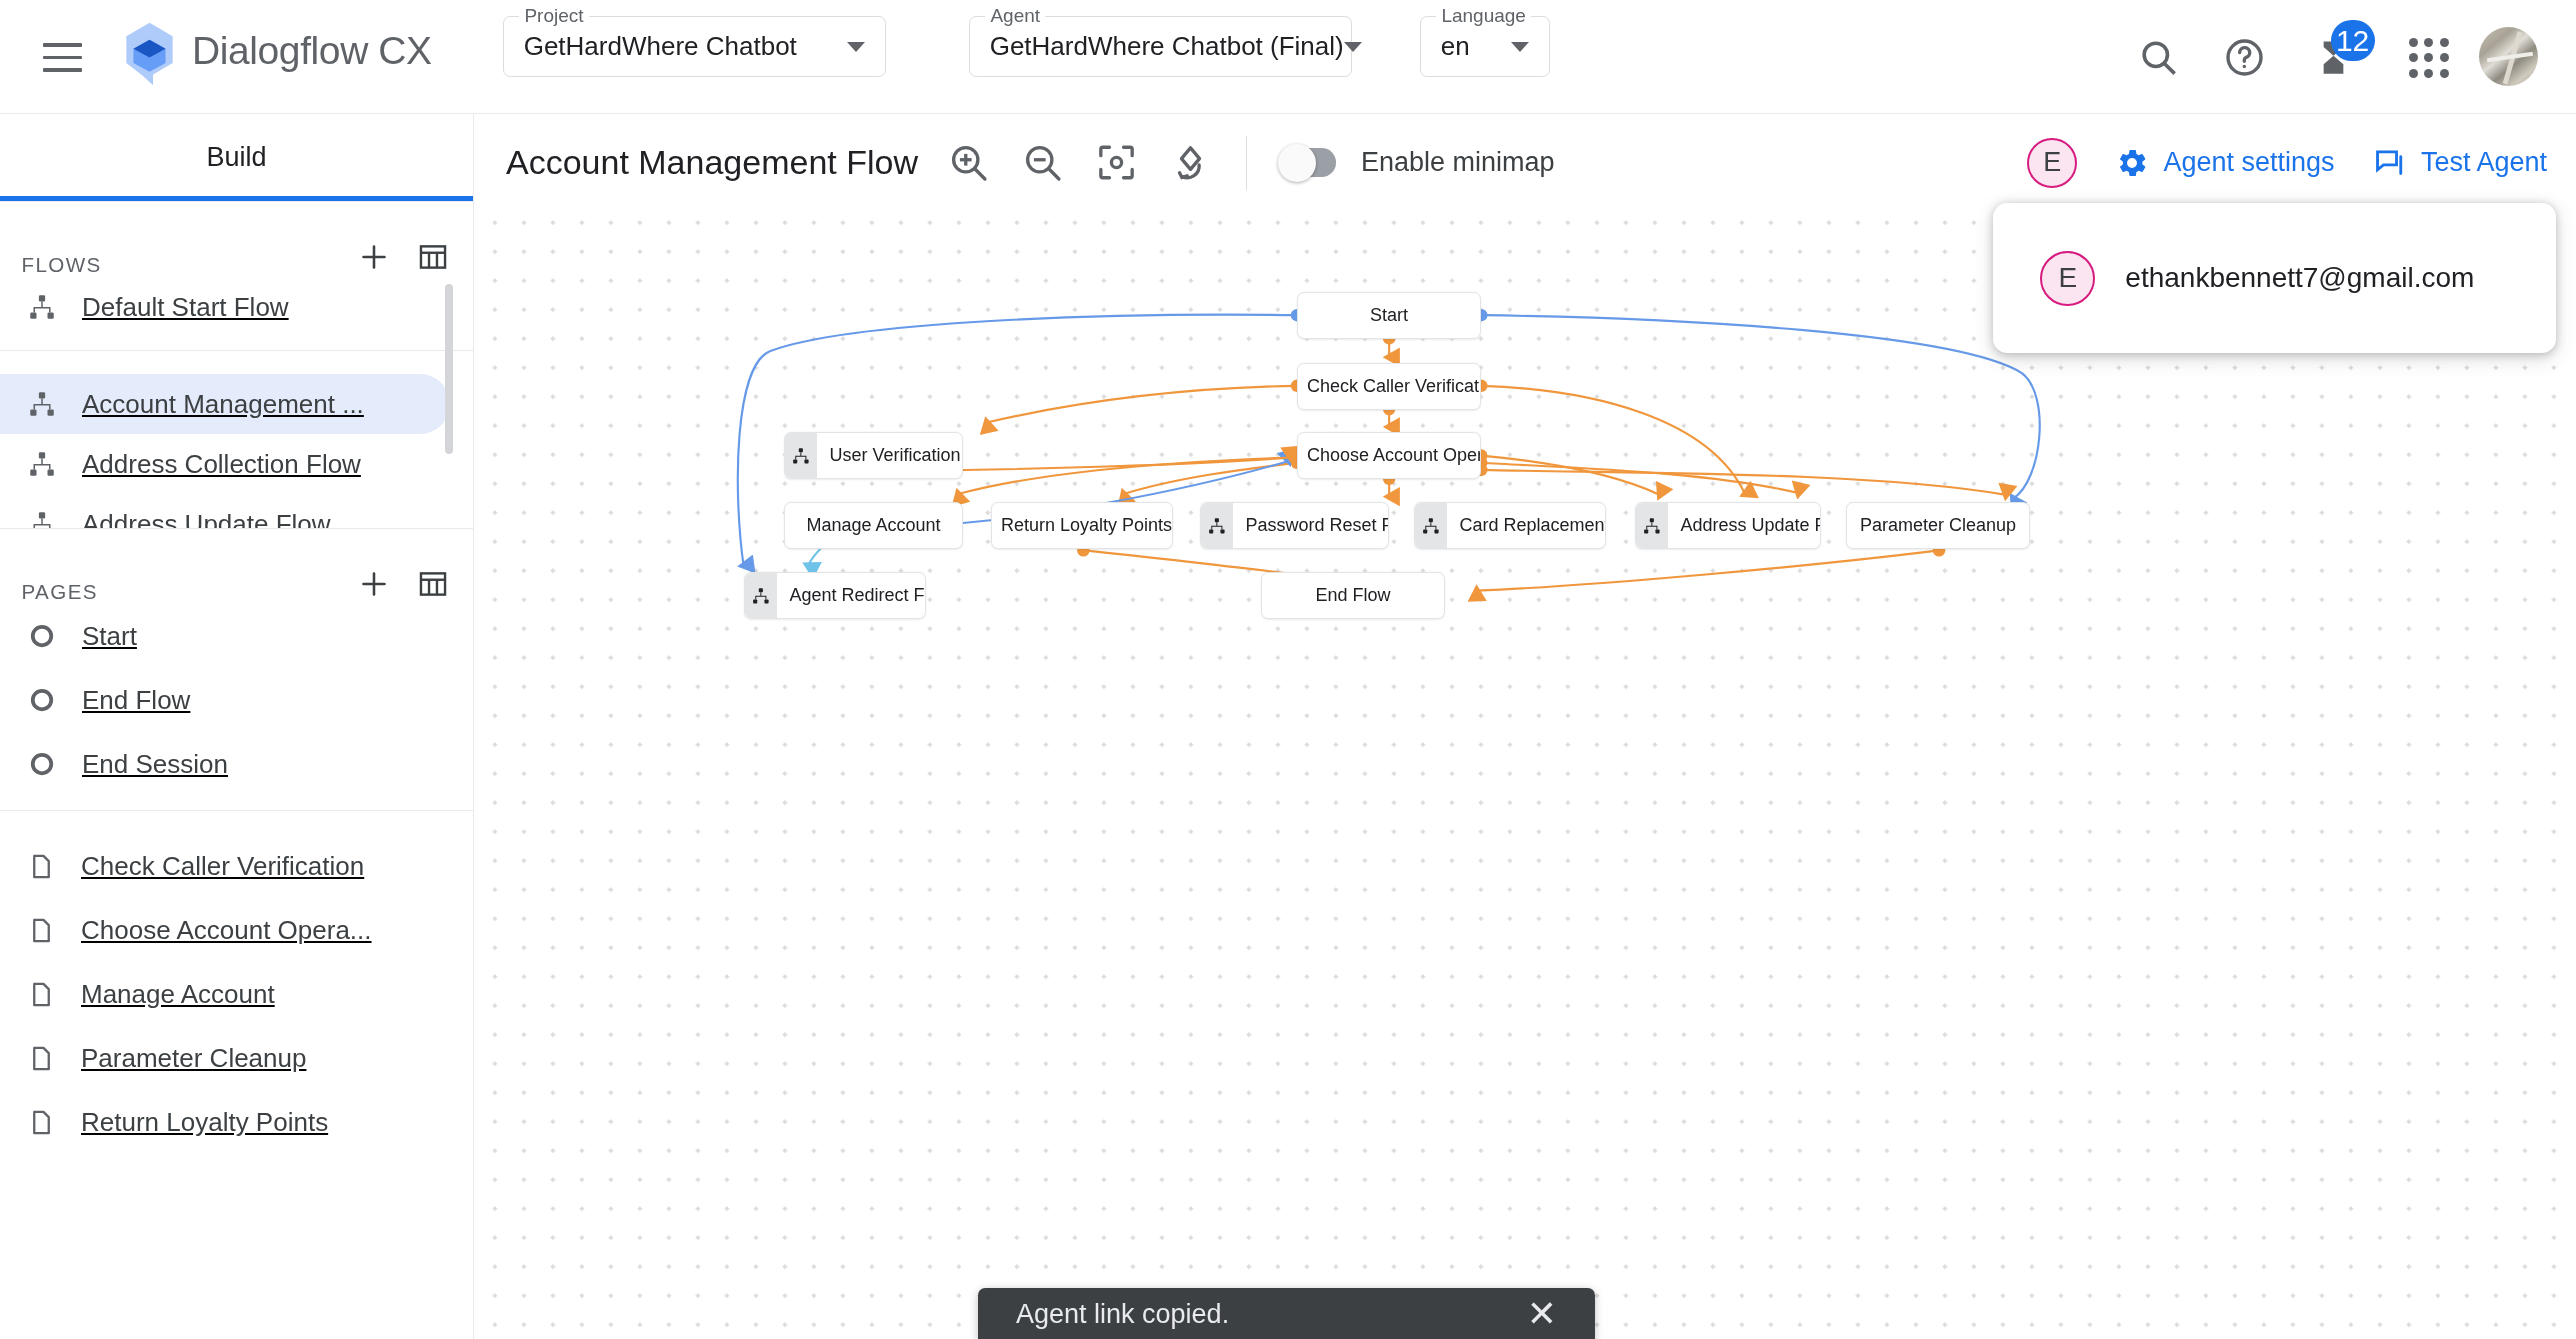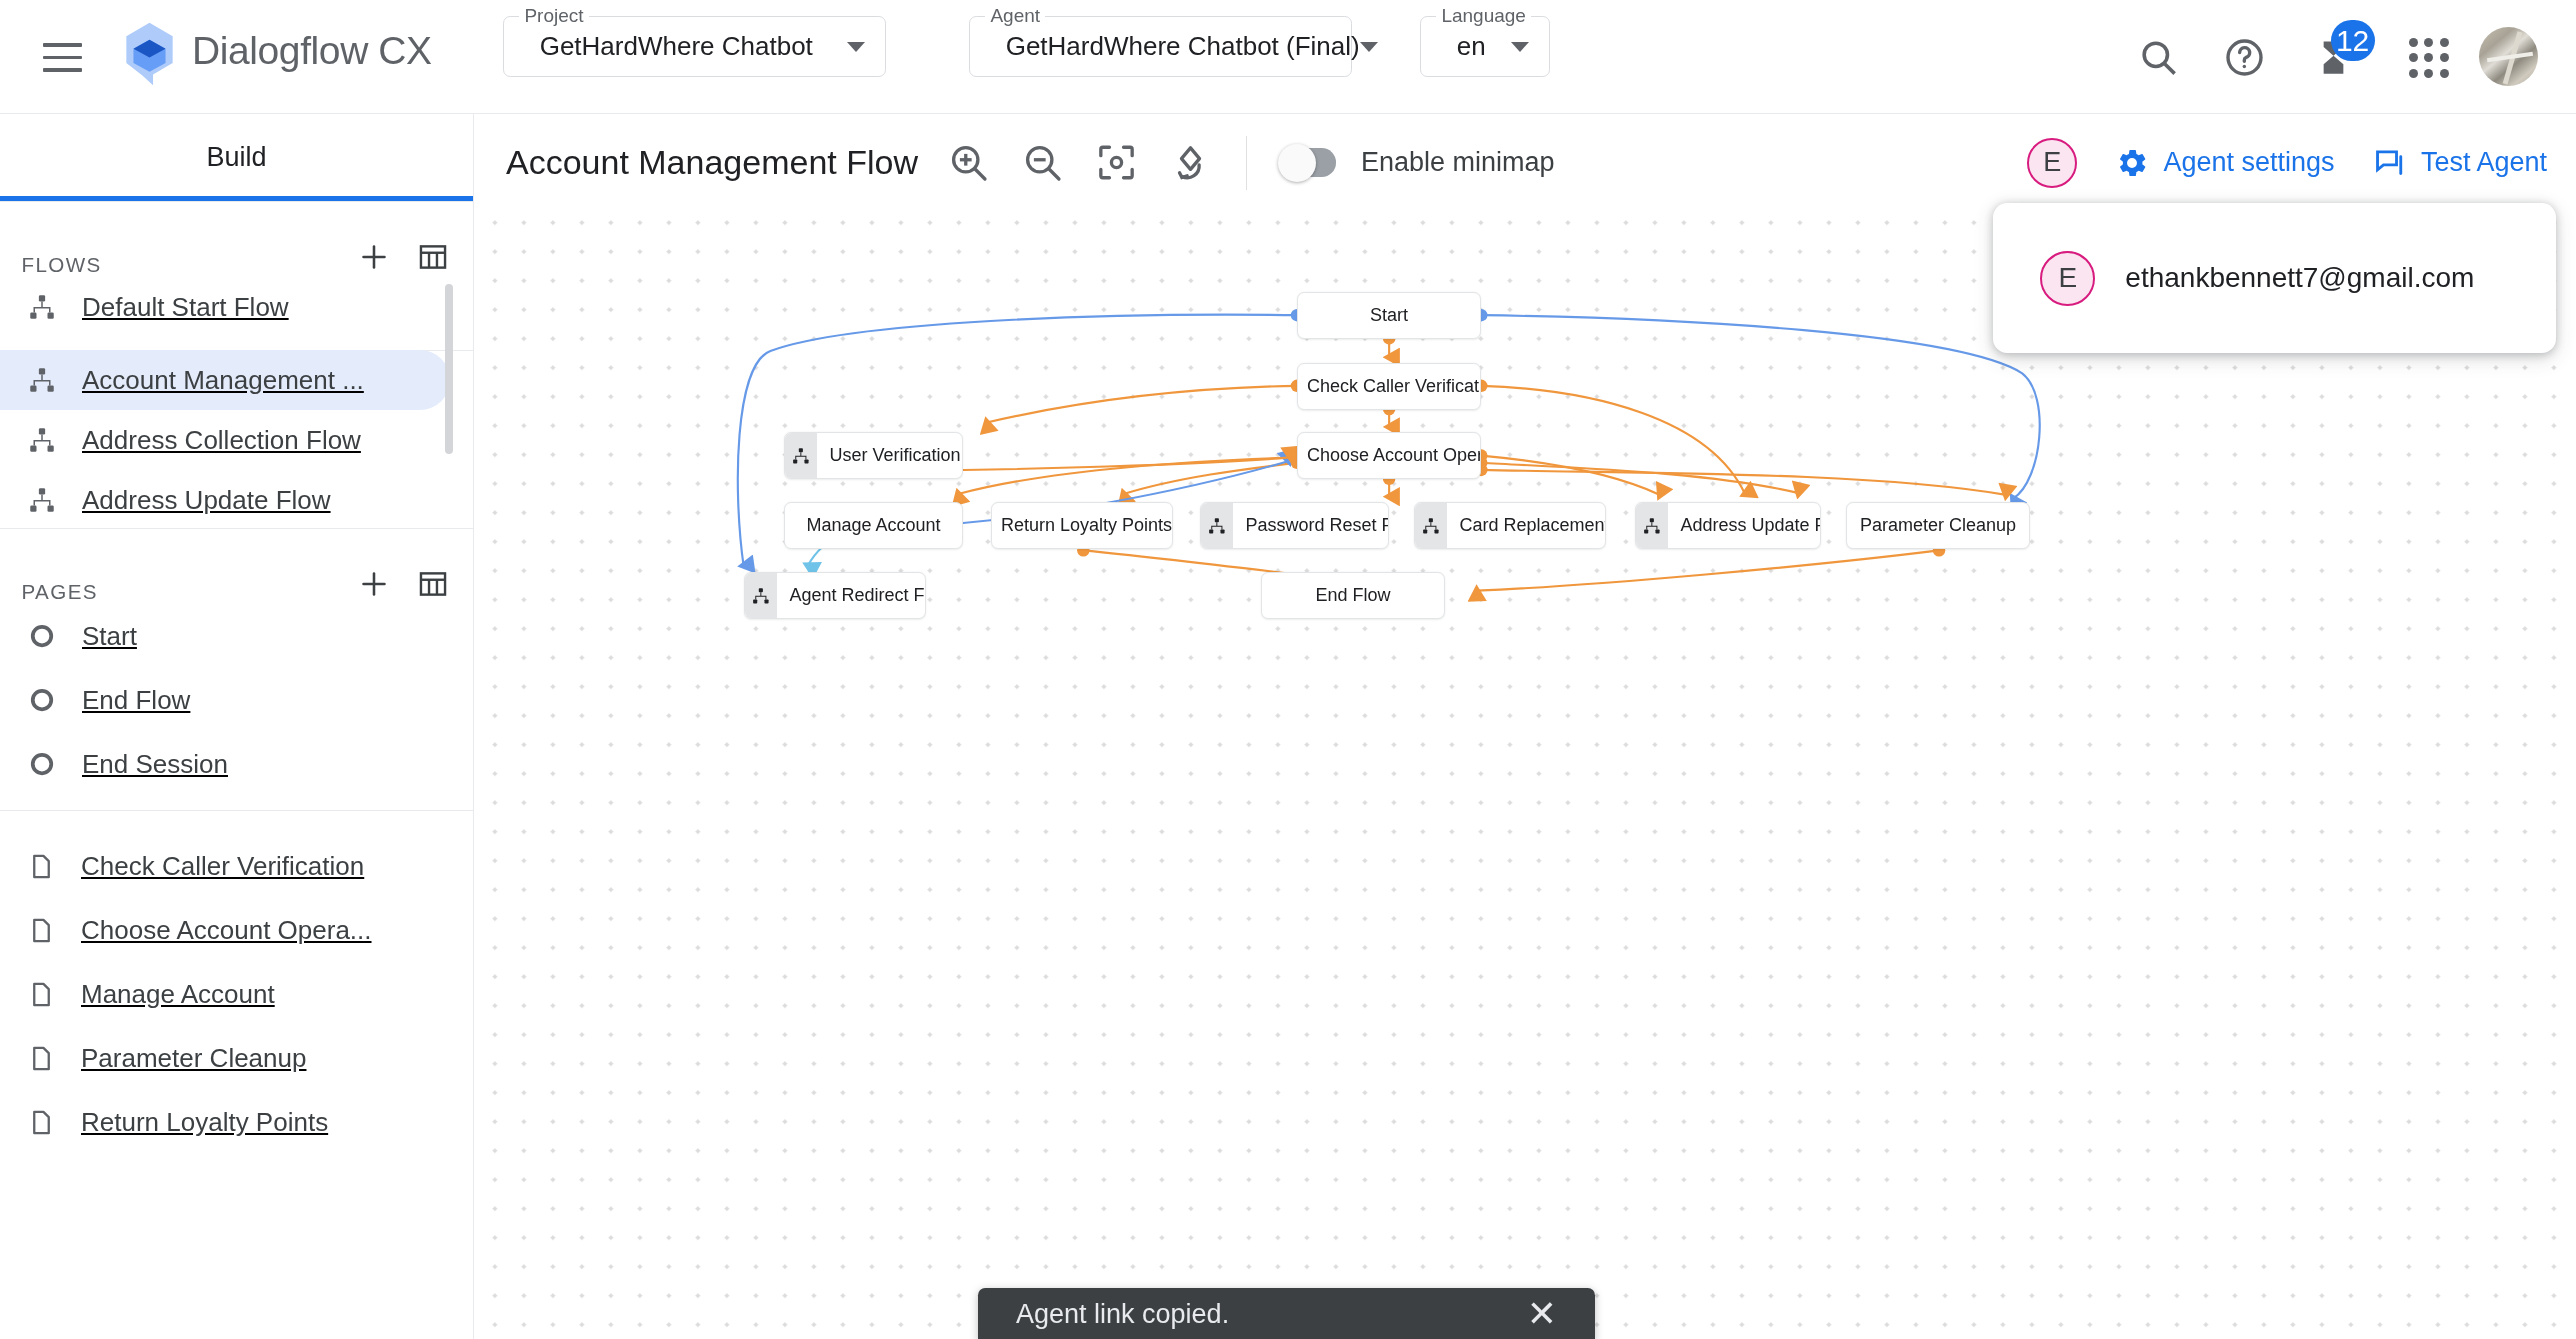--- a/index.html
+++ b/index.html
@@ -28,21 +28,21 @@
   .logo-wrap { position: absolute; left: 121px; top: 19.7px; display: flex; align-items: center; }
   .brandname {
     position: absolute; left: 192px; top: 29px;
     font-size: 39px; color: #5f6368; font-weight: 400;
     letter-spacing: -0.4px; white-space: nowrap;
   }
 
   .selectfield {
     position: absolute; top: 16px; height: 61px;
     border: 0.9px solid #dadce0; border-radius: 7.2px;
-    display: flex; align-items: center; cursor: pointer; background: #fff; padding-left: 16px;
+    display: flex; align-items: center; cursor: pointer; background: #fff;
   }
   .selectfield .lbl {
     position: absolute; top: -11.6px; left: 15px;
     background: #fff; padding: 0 5.4px;
     font-size: 19px; color: #5f6368; white-space: nowrap;
   }
   .selectfield .val {
     font-size: 26px; color: #202124; padding-left: 19.7px; white-space: nowrap;
   }
   .selectfield .caret {
@@ -106,21 +106,21 @@
     font-size: 20.6px; color: #5f6368; letter-spacing: 1.4px; font-weight: 400;
   }
   .hdricons { margin-left: auto; display: flex; align-items: center; gap: 18px; }
   .iconbtn { width: 41px; height: 41px; cursor: pointer; display:flex; align-items:center; justify-content:center; }
 
   .listrow {
     display: flex; align-items: center; height: 60px;
     padding-left: 27px; cursor: pointer; position: relative; text-decoration: underline;
   }
   .listrow .lbl { font-size: 26px; color: #3c4043; margin-left: 25px; white-space: nowrap; }
-  .listrow.selected { background: #e4ebfa; border-radius: 0 30px 30px 0; margin-right: 23px; }
+  .listrow.selected { background: #e4ebfa; border-radius: 0 30px 30px 0; margin-right: 23px; margin-top: 24px; }
 
   .flowscroller {
     position: relative; height: 252px; overflow: hidden;
     border-bottom: 0.9px solid #e8eaed;
   }
   .scrollthumb {
     position: absolute; right: 19.7px; top: 7.2px; width: 8px; height: 170px;
     background: #d3d5d8; border-radius: 4.5px; cursor: pointer;
   }
   .pagesscroller { position: relative; }

